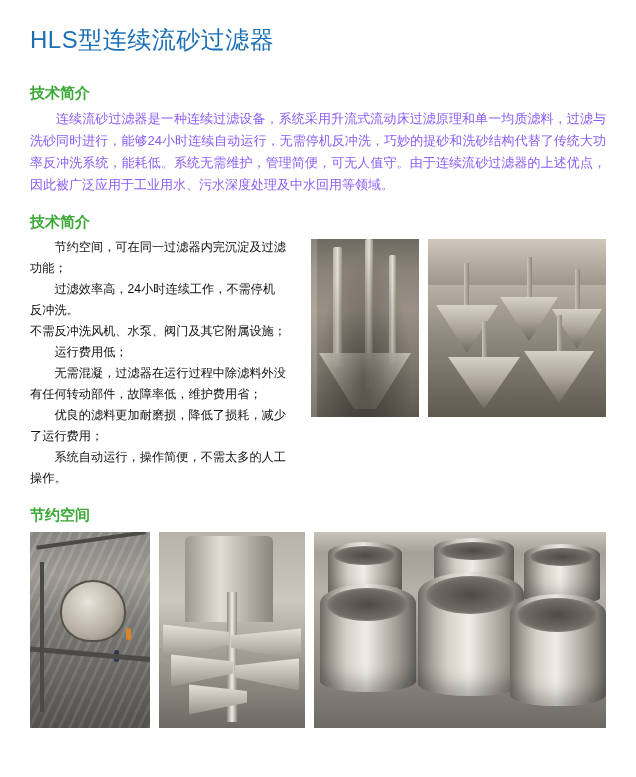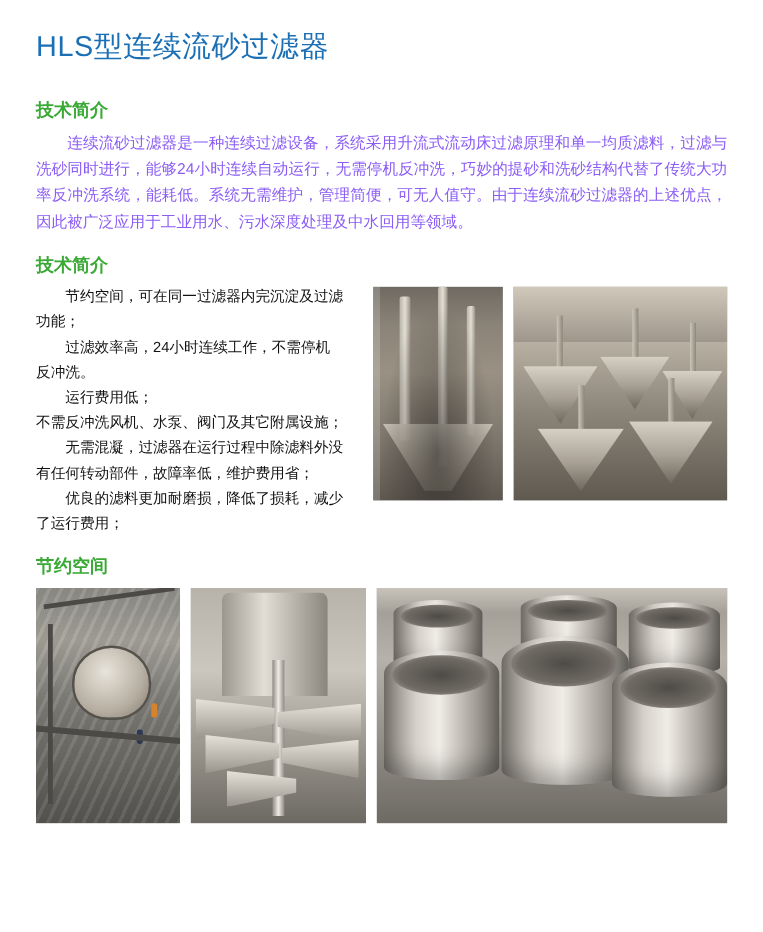--- a/index.html
+++ b/index.html
@@ -245,24 +245,25 @@
   <h2 class="section-heading first">技术简介</h2>
   <p class="body-text">连续流砂过滤器是一种连续过滤设备，系统采用升流式流动床过滤原理和单一均质滤料，过滤与洗砂同时进行，能够24小时连续自动运行，无需停机反冲洗，巧妙的提砂和洗砂结构代替了传统大功率反冲洗系统，能耗低。系统无需维护，管理简便，可无人值守。由于连续流砂过滤器的上述优点，因此被广泛应用于工业用水、污水深度处理及中水回用等领域。</p>
 
   <h2 class="section-heading">技术简介</h2>
 
 
   <div class="features-row">
     <div class="features-col">
       <p class="feature-line">节约空间，可在同一过滤器内完沉淀及过滤功能；</p>
       <p class="feature-line">过滤效率高，24小时连续工作，不需停机反冲洗。</p>
+      <p class="feature-line nohang">不需反冲洗风机、水泵、阀门及其它附属设施；</p>
       <p class="feature-line">运行费用低；</p>
-      <p class="feature-line nohang">不需反冲洗风机、水泵、阀门及其它附属设施；</p>
       <p class="feature-line">无需混凝，过滤器在运行过程中除滤料外没有任何转动部件，故障率低，维护费用省；</p>
       <p class="feature-line">优良的滤料更加耐磨损，降低了损耗，减少了运行费用；</p>
+      <p class="feature-line">系统自动运行，操作简便，不需太多的人工操作。</p>
     </div>
 
     <div class="features-photos">
       <div class="photo photo-a phA">
         <div class="ph-bg"></div>
         <div class="pipe p1"></div>
         <div class="pipe p2"></div>
         <div class="pipe p3"></div>
         <div class="cone"></div>
       </div>

